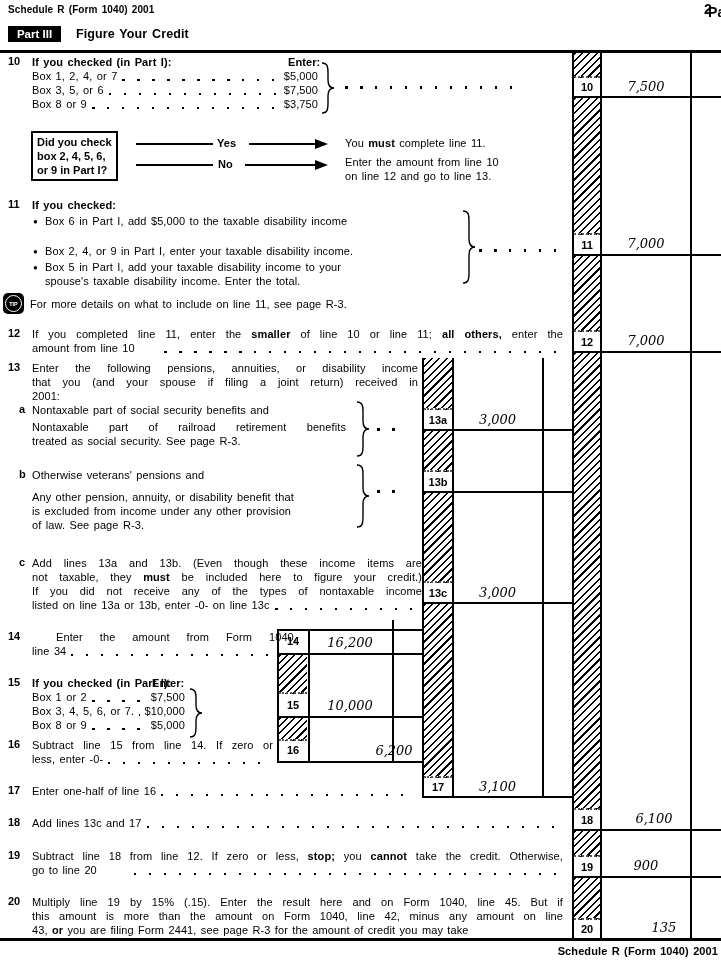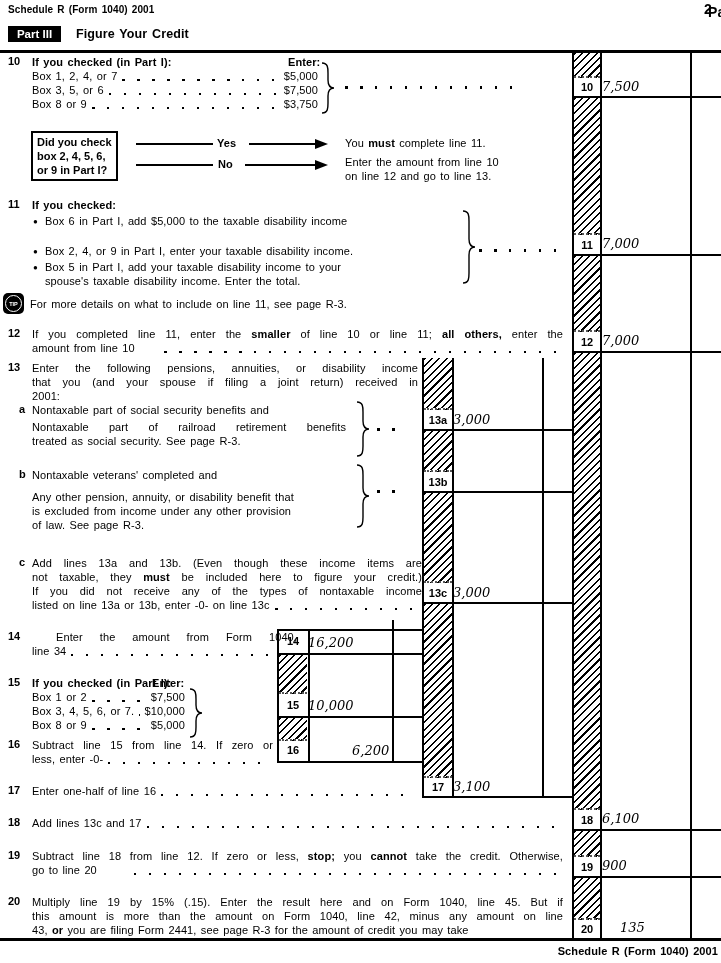--- a/index.html
+++ b/index.html
@@ -10,21 +10,21 @@
   .just{white-space:normal;text-align:justify;text-align-last:justify;}
   .num{position:absolute;font-size:11px;font-weight:bold;}
   .hl{position:absolute;background:#000;height:2px;}
   .vl{position:absolute;background:#000;width:2px;}
   .thick{height:3px;}
   .hatch{position:absolute;background:repeating-linear-gradient(135deg,#000 0 1.6px,#fff 1.6px 5.2px);
          border-bottom:2px dotted #555;}
   .lbl{position:absolute;font-size:11px;font-weight:bold;text-align:center;background:#fff;
        display:flex;align-items:center;justify-content:center;}
   .amt{position:absolute;font-family:"DejaVu Serif",serif;font-style:italic;font-size:13px;
-       text-align:left;white-space:nowrap;}
+       text-align:center;white-space:nowrap;}
   .vrow{position:absolute;display:flex;font-size:11px;line-height:14px;letter-spacing:.1px;word-spacing:1.2px;}
   .vrow .lead{flex:1;height:2.5px;align-self:flex-end;margin:0 5px 2px 5px;
        background:repeating-linear-gradient(90deg,#000 0 2.5px,transparent 2.5px 15px);}
   .vrow .val{white-space:nowrap;}
   .vrow .lab{white-space:nowrap;}
   .leader{position:absolute;height:2.5px;
        background:repeating-linear-gradient(90deg,#000 0 2.5px,transparent 2.5px 15px);}
   .brace{position:absolute;overflow:visible;}
   .arrow{position:absolute;width:0;height:0;border-top:5.5px solid transparent;
        border-bottom:5.5px solid transparent;border-left:13px solid #000;}
@@ -191,21 +191,21 @@
   <div class="num" style="left:19px;top:403px;">a</div>
   <div class="t" style="left:32px;top:403px;text-align:center;">Nontaxable part of social security benefits and</div>
   <div class="t just" style="left:32px;top:420px;width:314px;">Nontaxable part of railroad retirement benefits</div>
   <div class="t" style="left:32px;top:434px;">treated as social security. See page R-3.</div>
   <svg class="brace" style="left:356px;top:401px;" width="14" height="56" viewBox="0 0 14 56">
     <path d="M1,1 C7,1 7,6 7,11 L7,20 C7,26 9,28 13,28 C9,28 7,30 7,36 L7,45 C7,50 7,55 1,55" fill="none" stroke="#000" stroke-width="1.4"></path>
   </svg>
   <div class="leader" style="left:377px;top:428px;width:27px;"></div>
 
   <div class="num" style="left:19px;top:468px;">b</div>
-  <div class="t" style="left:32px;top:468px;">Nontaxable veterans' completed and</div>
+  <div class="t" style="left:32px;top:468px;">Otherwise veterans' pensions and</div>
   <div class="t" style="left:32px;top:490px;">Any other pension, annuity, or disability benefit that</div>
   <div class="t" style="left:32px;top:504px;">is excluded from income under any other provision</div>
   <div class="t" style="left:32px;top:518px;">of law. See page R-3.</div>
   <svg class="brace" style="left:356px;top:464px;" width="14" height="64" viewBox="0 0 14 64">
     <path d="M1,1 C7,1 7,6 7,11 L7,24 C7,30 9,32 13,32 C9,32 7,34 7,40 L7,53 C7,58 7,63 1,63" fill="none" stroke="#000" stroke-width="1.4"></path>
   </svg>
   <div class="leader" style="left:377px;top:490px;width:27px;"></div>
 
   <div class="num" style="left:19px;top:556px;">c</div>
   <div class="t just" style="left:32px;top:556px;width:390px;">Add lines 13a and 13b. (Even though these income items are</div>

